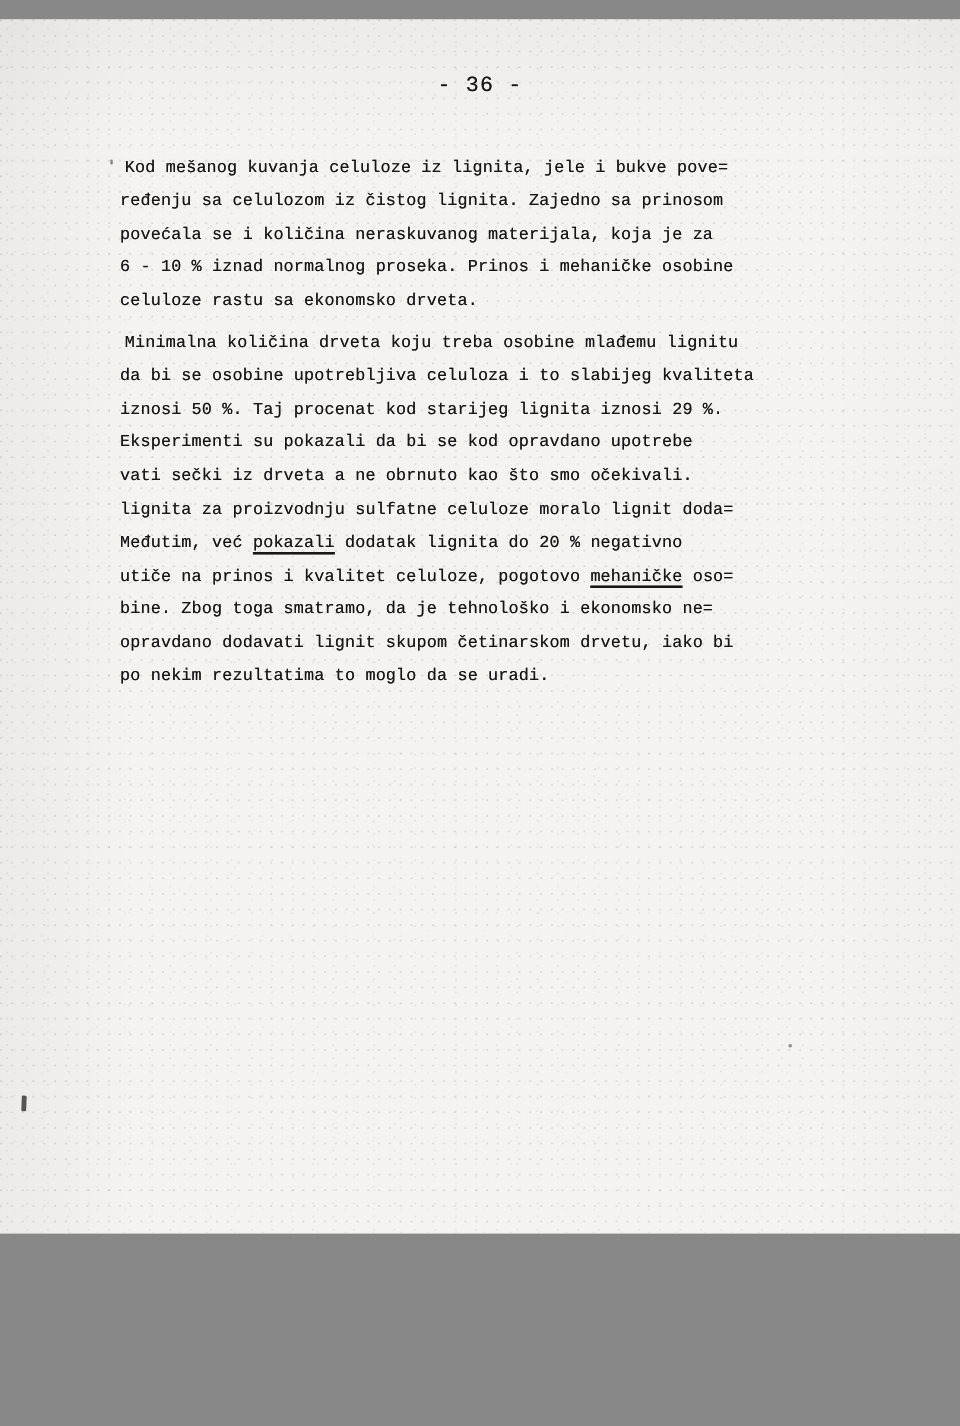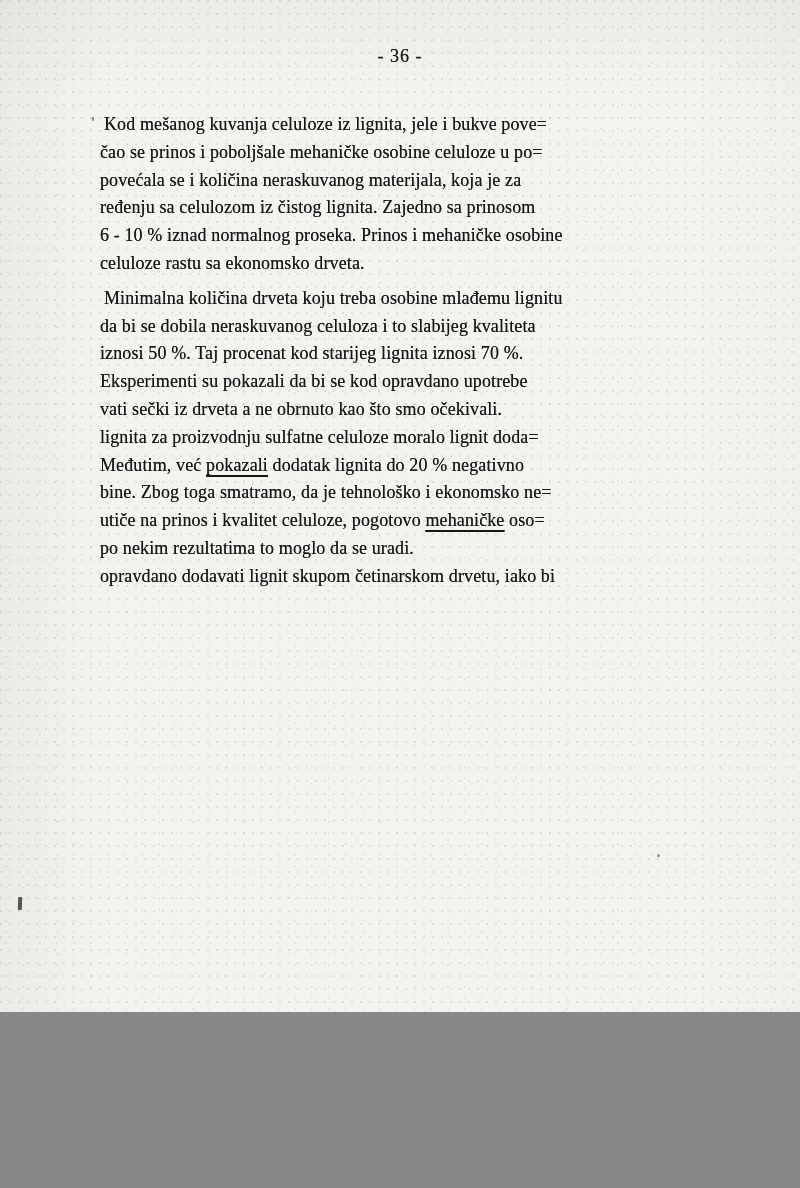--- a/index.html
+++ b/index.html
@@ -4,50 +4,50 @@
 <style>
   html, body {
     margin: 0;
     padding: 0;
     background: #888;
   }
   .page {
     position: relative;
     width: 800px;
     height: 1012px;
-    margin: 0 auto;
+    margin: 16px auto;
     overflow: hidden;
     background-color: #f4f3f0;
     background-image:
       linear-gradient(90deg, rgba(0,0,0,0.035), rgba(0,0,0,0) 14%, rgba(0,0,0,0) 86%, rgba(0,0,0,0.015)),
       linear-gradient(180deg, rgba(0,0,0,0.03), rgba(0,0,0,0) 10%),
       radial-gradient(circle at 1px 1px, rgba(70,70,65,0.16) 0.6px, rgba(0,0,0,0) 1px),
       radial-gradient(circle at 1px 1px, rgba(100,100,95,0.12) 0.6px, rgba(0,0,0,0) 1px),
       radial-gradient(circle at 1px 1px, rgba(130,130,125,0.13) 0.5px, rgba(0,0,0,0) 0.9px);
     background-size: 100% 100%, 100% 100%, 9px 13px, 17px 11px, 23px 19px;
     background-position: 0 0, 0 0, 0 0, 5px 7px, 11px 3px;
-    font-family: Liberation Serif, serif;
+    font-family: Liberation Mono, monospace;
     color: #161616;
   }
   .page-number {
     position: absolute;
     top: 46px;
     left: 0;
     right: 0;
     text-align: center;
     font-size: 18px;
     letter-spacing: 1px;
     text-shadow: 0 0 0.5px rgba(20,20,20,0.75);
   }
   .body-text {
     position: absolute;
     top: 111px;
     left: 100px;
     right: 38px;
-    font-size: 18px;
+    font-size: 14px;
     letter-spacing: 0.12px;
     text-shadow: 0 0 0.5px rgba(20,20,20,0.75);
   }
   .paragraph {
     margin: 0 0 7px 0;
   }
   .paragraph .line:first-child {
     text-indent: 4px;
   }
   .line {
@@ -101,38 +101,37 @@
 </style>
 </head>
 <body>
 
 <div class="page">
   <div class="page-number">- 36 -</div>
 
   <div class="body-text">
       <div class="paragraph">
         <span class="line">Kod mešanog kuvanja celuloze iz lignita, jele i bukve pove=</span>
-        <span class="line">čao se prinos i poboljšale mehaničke osobine celuloze u po=</span>
+        <span class="line">ređenju sa celulozom iz čistog lignita. Zajedno sa prinosom</span>
         <span class="line">povećala se i količina neraskuvanog materijala, koja je za</span>
-        <span class="line">ređenju sa celulozom iz čistog lignita. Zajedno sa prinosom</span>
         <span class="line">6 - 10 % iznad normalnog proseka. Prinos i mehaničke osobine</span>
         <span class="line">celuloze rastu sa ekonomsko drveta.</span>
       </div>
       <div class="paragraph">
         <span class="line">Minimalna količina drveta koju treba osobine mlađemu lignitu</span>
-        <span class="line">da bi se dobila neraskuvanog celuloza i to slabijeg kvaliteta</span>
-        <span class="line">iznosi 50 %. Taj procenat kod starijeg lignita iznosi 70 %.</span>
+        <span class="line">da bi se osobine upotrebljiva celuloza i to slabijeg kvaliteta</span>
+        <span class="line">iznosi 50 %. Taj procenat kod starijeg lignita iznosi 29 %.</span>
         <span class="line">Eksperimenti su pokazali da bi se kod opravdano upotrebe</span>
         <span class="line">vati sečki iz drveta a ne obrnuto kao što smo očekivali.</span>
         <span class="line">lignita za proizvodnju sulfatne celuloze moralo lignit doda=</span>
         <span class="line">Međutim, već <span class="ul">pokazali</span> dodatak lignita do 20 % negativno</span>
+        <span class="line">utiče na prinos i kvalitet celuloze, pogotovo <span class="ul">mehaničke</span> oso=</span>
         <span class="line">bine. Zbog toga smatramo, da je tehnološko i ekonomsko ne=</span>
-        <span class="line">utiče na prinos i kvalitet celuloze, pogotovo <span class="ul">mehaničke</span> oso=</span>
+        <span class="line">opravdano dodavati lignit skupom četinarskom drvetu, iako bi</span>
         <span class="line">po nekim rezultatima to moglo da se uradi.</span>
-        <span class="line">opravdano dodavati lignit skupom četinarskom drvetu, iako bi</span>
       </div>
     </div>
 
   <span class="artifact artifact-tick"></span>
   <span class="artifact artifact-stroke"></span>
   <span class="artifact artifact-dot-a"></span>
   <span class="artifact artifact-dot-b"></span>
 </div>
 
 </body></html>

